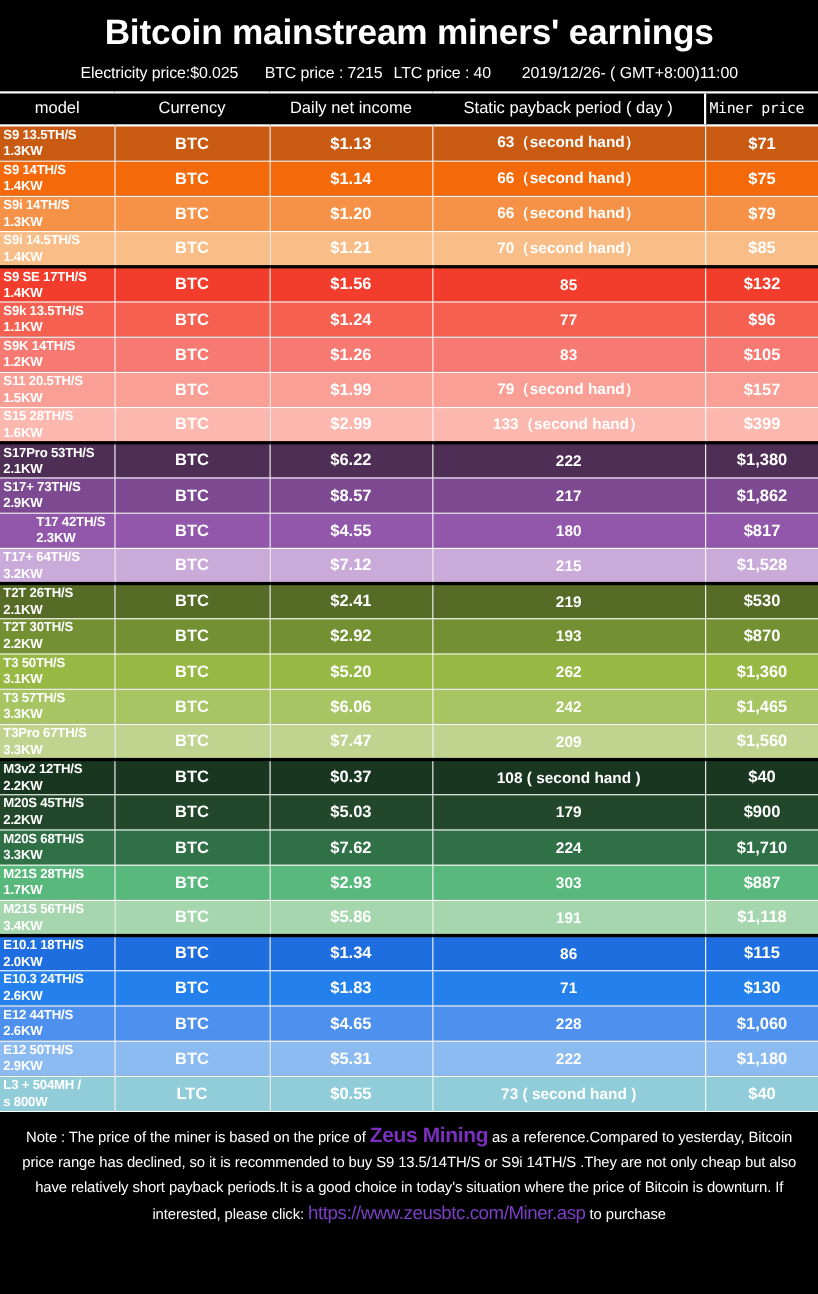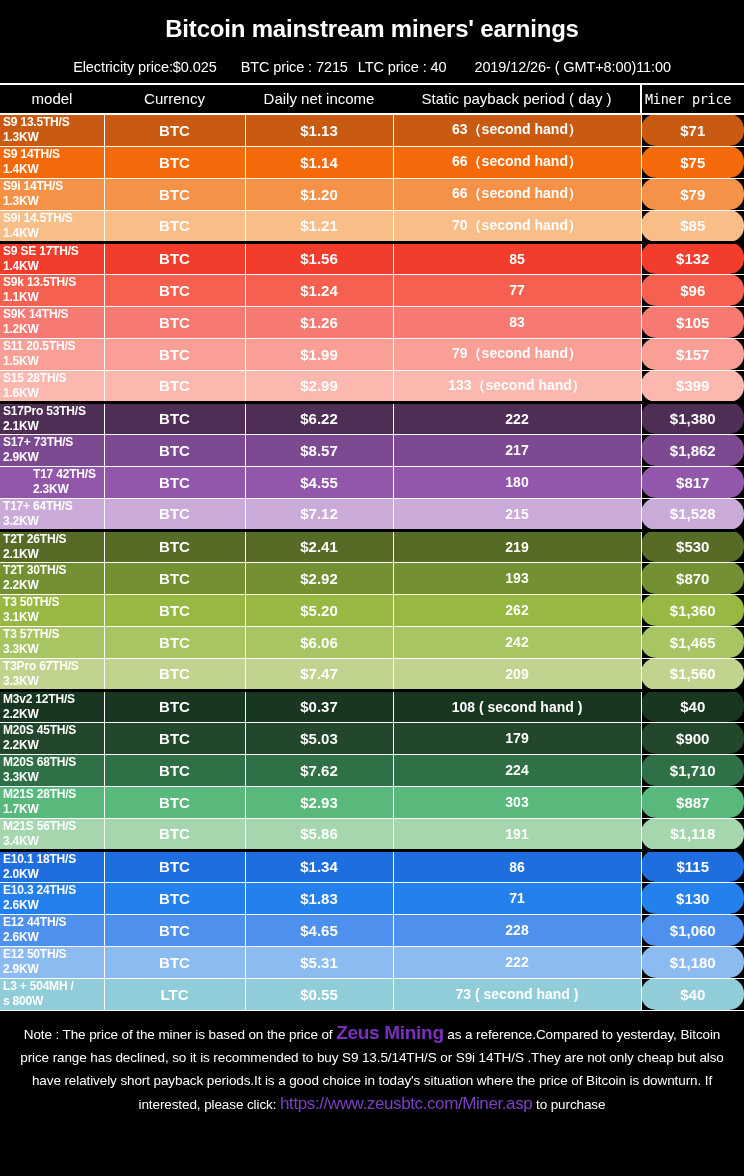--- a/index.html
+++ b/index.html
@@ -18,21 +18,21 @@
   }
 
   
   .header-block {
     background: #000000;
     padding-top: 9px;
   }
   .title {
     text-align: center;
     color: #ffffff;
-    font-size: 24px;
+    font-size: 32px;
     font-weight: bold;
     letter-spacing: -0.2px;
     line-height: 40px;
     height: 42px;
     white-space: nowrap;
   }
   .subtitle {
     height: 32px;
     line-height: 32px;
     color: #ffffff;
@@ -95,21 +95,21 @@
   .tbl td.model {
     text-align: left;
     padding-left: 3px;
     font-size: 12px;
     font-weight: bold;
     line-height: 15px;
     letter-spacing: -0.2px;
   }
   .tbl td.model .l2 { display: block; }
   .tbl td.pay { font-size: 14px; }
-  .tbl td.last { border-right: none; border-radius: 15px; }
+  .tbl td.last { border-right: none; }
   .tbl tr.grp-start td { border-top: 1px solid #ffffff; }
   .tbl tr.grp-gap td {
     border-top: 3px solid #000000;
   }
 
   
   .note {
     background: #000000;
     color: #ffffff;
     font-size: 13.5px;

